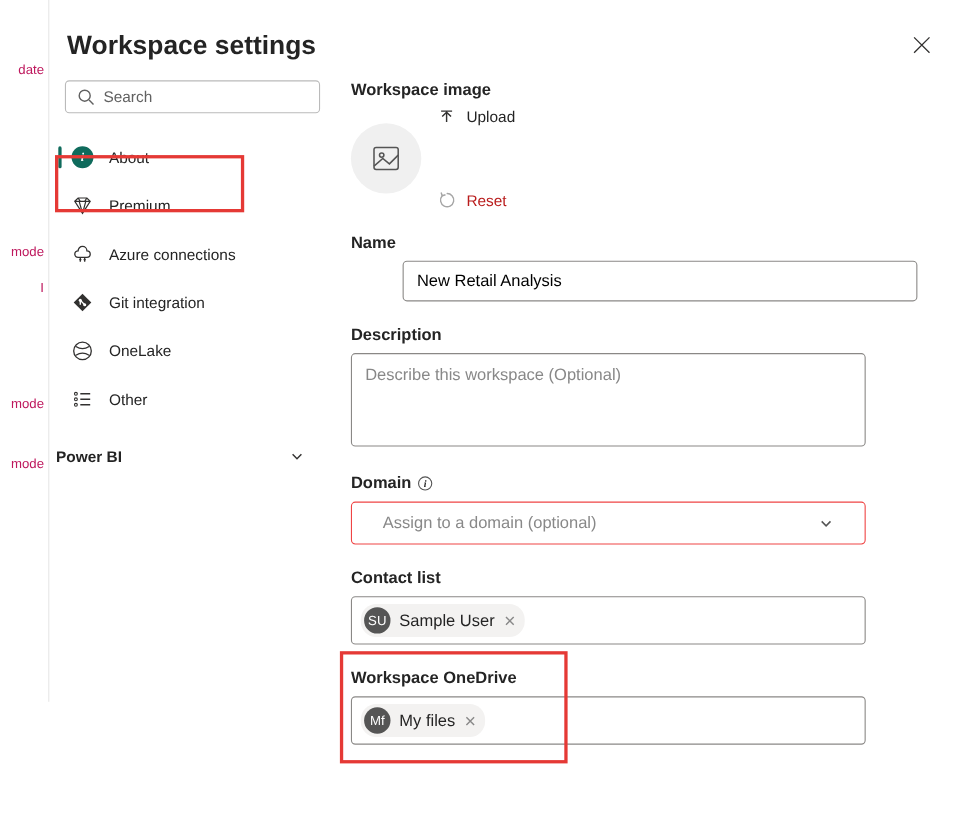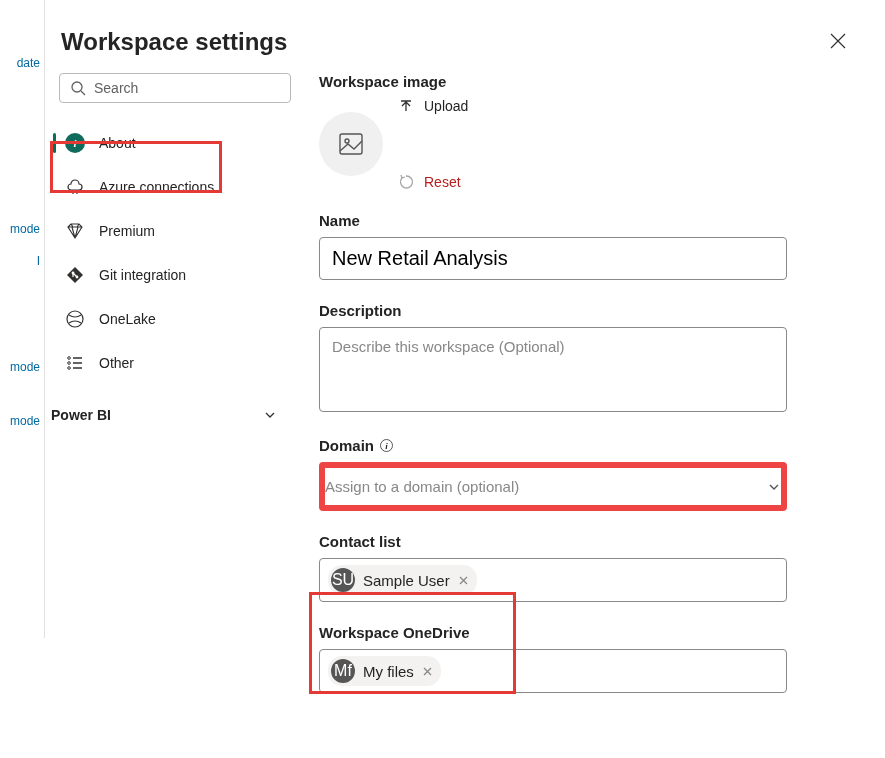--- a/index.html
+++ b/index.html
@@ -1,18 +1,18 @@
 <!DOCTYPE html>
 <html><head>
   <meta charset="utf-8">
   <style>
     * { box-sizing: border-box; margin: 0; padding: 0; }
     body { font-family: "Segoe UI", -apple-system, sans-serif; font-size: 14px; color: #242424; background: #fff; width: 885px; height: 758px; overflow: hidden; position: relative; }
     
-    .bg-sidebar { position: absolute; left: 0; top: 0; width: 45px; height: 638px; border-right: 1px solid #e0e0e0; font-size: 12px; color: #0369a1; padding-top: 50px; overflow: hidden; }
+    .bg-sidebar { position: absolute; left: 0; top: 0; width: 45px; height: 638px; border-right: 1px solid #e0e0e0; font-size: 12px; color: #be185d; padding-top: 50px; overflow: hidden; }
     .bg-item { padding: 6px 4px; white-space: nowrap; text-align: right; }
     
     .dialog { position: absolute; left: 45px; top: 0; right: 0; bottom: 0; background: #fff; display: flex; flex-direction: column; }
     .dialog-header { display: flex; justify-content: space-between; align-items: flex-start; padding: 28px 34px 12px 16px; }
     .dialog-title { font-size: 24px; font-weight: 700; }
     .close-btn { background: none; border: none; cursor: pointer; padding: 4px; }
     
     .dialog-body { display: flex; flex: 1; overflow: hidden; }
     .sidebar { width: 260px; padding: 4px 14px 0 0; }
     
@@ -32,31 +32,31 @@
     
     .main { flex: 1; padding: 4px 98px 20px 14px; overflow-y: auto; }
     .field-label { font-weight: 600; font-size: 15px; margin-bottom: 8px; display: flex; align-items: center; gap: 6px; }
     
     .ws-image-row { display: flex; align-items: center; gap: 15px; margin-bottom: 22px; }
     .ws-image-placeholder { width: 64px; height: 64px; border-radius: 50%; background: #f0f0f0; display: inline-flex; align-items: center; justify-content: center; color: #555; }
     .ws-image-actions { display: flex; flex-direction: column; gap: 12px; }
     .link-action { display: inline-flex; align-items: center; gap: 10px; cursor: pointer; font-size: 14px; }
     .link-action.disabled { color: #b91c1c; cursor: default; margin-top: 48px; }
     
-    .text-input { width: 100%; border: 1px solid #8a8886; border-radius: 4px; padding: 9px 12px; font-size: 20px; font-family: inherit; outline: none; }
+    .text-input { width: 100%; border: 1px solid #8a8886; border-radius: 4px; padding: 9px 12px; font-size: 15px; font-family: inherit; outline: none; margin-left: 47px; }
     .text-input::placeholder { color: #888; }
     .textarea { width: 100%; border: 1px solid #8a8886; border-radius: 4px; padding: 10px 12px; font-size: 15px; font-family: inherit; outline: none; resize: none; height: 85px; color: #3b82f6; }
     .textarea::placeholder { color: #888; }
     
-    .select-box { width: 100%; border: 6px solid #ef4444; border-radius: 4px; padding: 10px 0; font-size: 15px; display: flex; justify-content: space-between; align-items: center; color: #888; cursor: pointer; }
+    .select-box { width: 100%; border: 1px solid #ef4444; border-radius: 4px; padding: 10px 28px; font-size: 15px; display: flex; justify-content: space-between; align-items: center; color: #888; cursor: pointer; }
     .select-box .chev { color: #555; }
     
     .chip-input { width: 100%; border: 1px solid #8a8886; border-radius: 4px; padding: 6px 8px; display: flex; align-items: center; }
     .chip { display: inline-flex; align-items: center; background: #f3f2f1; border-radius: 14px; padding: 3px 8px 3px 3px; gap: 8px; font-size: 15px; }
-    .chip-avatar { width: 24px; height: 24px; border-radius: 50%; background: #555; color: #fff; display: inline-flex; align-items: center; justify-content: center; font-size: 16px; }
+    .chip-avatar { width: 24px; height: 24px; border-radius: 50%; background: #555; color: #fff; display: inline-flex; align-items: center; justify-content: center; font-size: 12px; }
     .chip-close { color: #888; display: inline-flex; cursor: pointer; }
     
     .field-block { margin-bottom: 22px; }
     .info-icon { width: 13px; height: 13px; border: 1px solid #555; border-radius: 50%; display: inline-flex; align-items: center; justify-content: center; font-size: 9px; font-style: italic; font-family: Georgia, serif; }
   </style>
 </head>
 <body>
 
 <div class="bg-sidebar">
   <div class="bg-item">date</div>
@@ -89,33 +89,33 @@
         <input type="text" placeholder="Search" style="">
       </div>
 
       <div class="nav-item active">
         <span class="nav-item-icon about-info">i</span>
         <span>About</span>
       </div>
       <div class="nav-item">
         <span class="nav-item-icon">
             <svg width="20" height="20" viewBox="0 0 20 20">
+              <path d="M3 6 L6 3 L14 3 L17 6 L10 17 Z M3 6 L17 6 M7 6 L10 17 M13 6 L10 17 M6 3 L8 6 M14 3 L12 6" stroke="#323130" stroke-width="1.1" fill="none"></path>
+            </svg>
+          </span>
+        <span>Premium</span>
+      </div>
+      <div class="nav-item">
+        <span class="nav-item-icon">
+            <svg width="20" height="20" viewBox="0 0 20 20">
               <path d="M6 13 A3 3 0 0 1 6 7 A4 4 0 0 1 14 7 A3 3 0 0 1 14 13 Z" stroke="#323130" stroke-width="1.2" fill="none"></path>
               <path d="M8 13 L8 17 M12 13 L12 17 M7 15 L9 15 M11 15 L13 15" stroke="#323130" stroke-width="1.2"></path>
             </svg>
           </span>
         <span>Azure connections</span>
-      </div>
-      <div class="nav-item">
-        <span class="nav-item-icon">
-            <svg width="20" height="20" viewBox="0 0 20 20">
-              <path d="M3 6 L6 3 L14 3 L17 6 L10 17 Z M3 6 L17 6 M7 6 L10 17 M13 6 L10 17 M6 3 L8 6 M14 3 L12 6" stroke="#323130" stroke-width="1.1" fill="none"></path>
-            </svg>
-          </span>
-        <span>Premium</span>
       </div>
       <div class="nav-item">
         <span class="nav-item-icon">
             <svg width="20" height="20" viewBox="0 0 20 20">
               <path d="M10 2 L18 10 L10 18 L2 10 Z" fill="#323130"></path>
               <circle cx="8" cy="8" r="1.4" fill="#fff"></circle>
               <circle cx="12" cy="12" r="1.4" fill="#fff"></circle>
               <path d="M8 8 L12 12 M8 8 L8 12" stroke="#fff" stroke-width="1.2"></path>
             </svg>
           </span>

